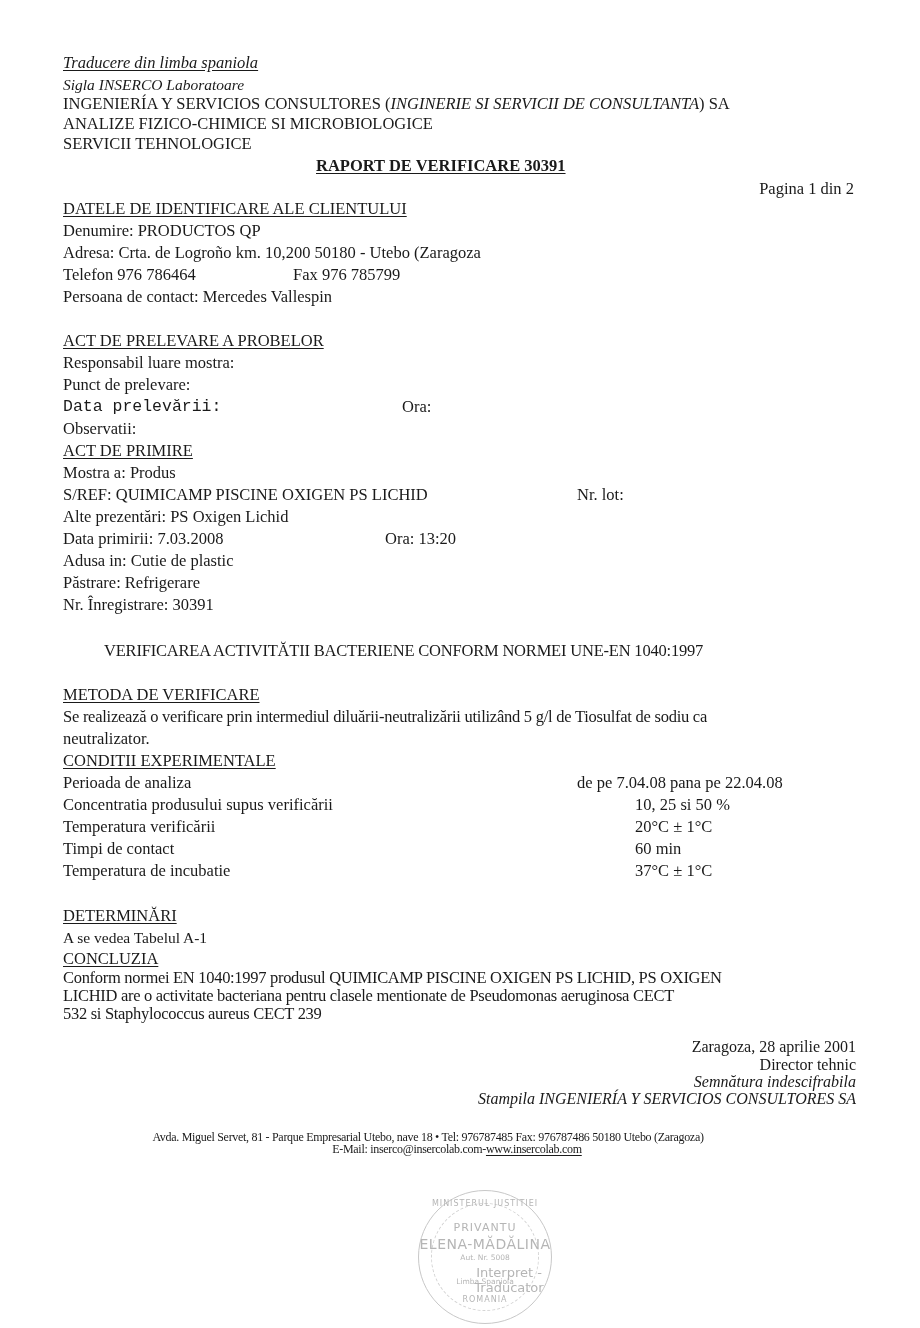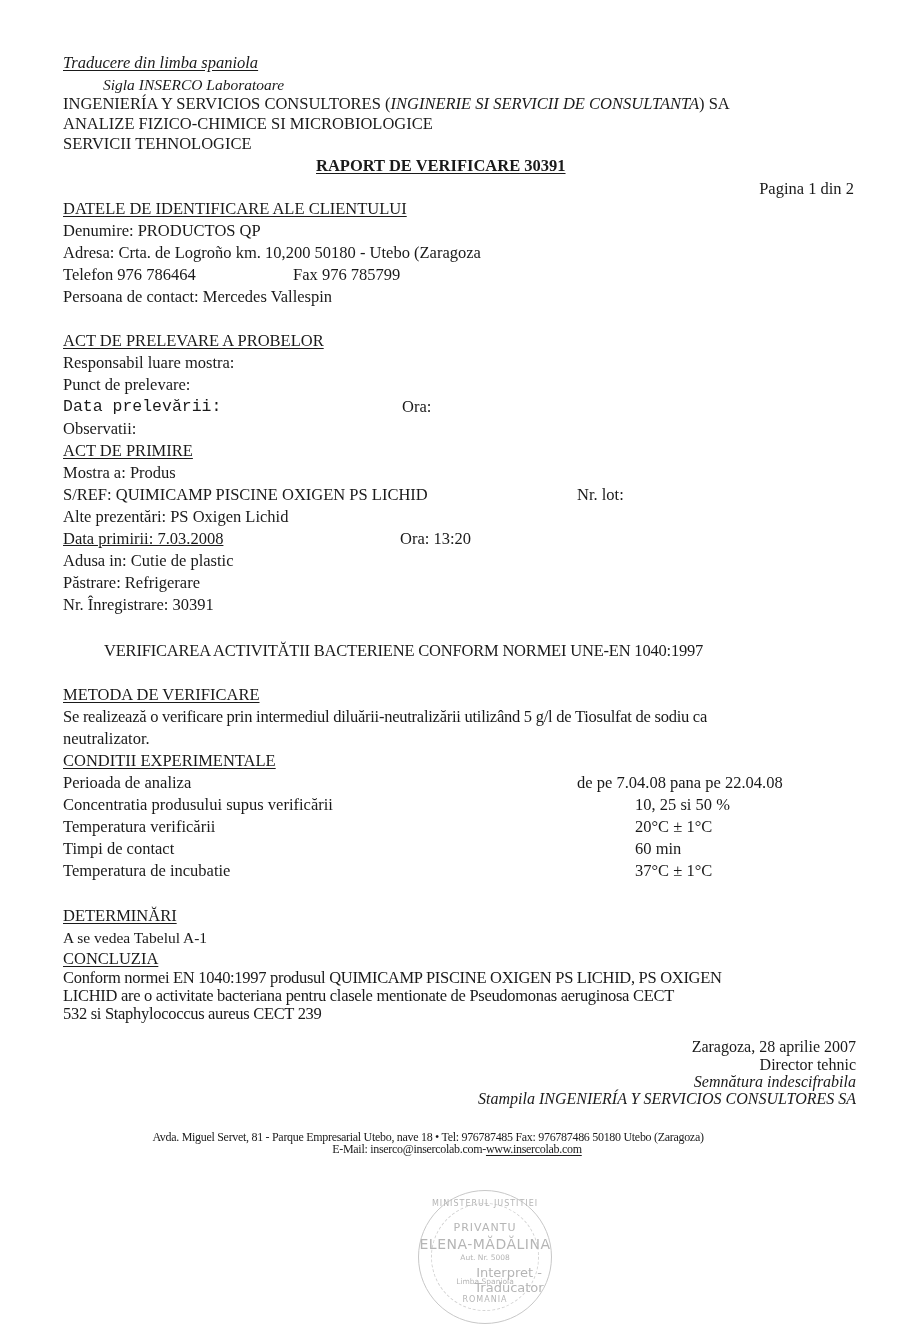--- a/index.html
+++ b/index.html
@@ -22,21 +22,21 @@
       position: absolute; left: 12px; top: 12px; width: 106px; height: 106px;
       border-radius: 50%; border: 1px dashed #d4d4d4;
     }
     .stamp div.t { position: absolute; width: 100%; left: 0; text-align: center; }
   </style>
 </head>
 <body>
 
 <div>
   <div class="abs ln i u" style="left:63px; top:52px;">Traducere din limba spaniola</div>
-  <div class="abs ln i" style="left:63px; top:74px; font-size:15.5px;margin-left:40px;">Sigla INSERCO Laboratoare</div>
+  <div class="abs ln i" style="left:63px; top:74px; font-size:15.5px;">Sigla INSERCO Laboratoare</div>
   <div class="abs ln" style="left:63px; top:93px;">
     <span>INGENIERÍA Y SERVICIOS CONSULTORES (</span><span class="i">INGINERIE SI SERVICII DE CONSULTANTA</span><span>) SA</span>
   </div>
   <div class="abs ln" style="left:63px; top:113px;">ANALIZE FIZICO-CHIMICE SI MICROBIOLOGICE</div>
   <div class="abs ln" style="left:63px; top:133px;">SERVICII TEHNOLOGICE</div>
 </div>
 
 <div class="abs ln b u" style="left:316px; top:155px;">RAPORT DE VERIFICARE 30391</div>
 <div class="abs ln" style="right:66px; top:178px;">Pagina 1 din 2</div>
 
@@ -57,22 +57,22 @@
   <div class="abs ln" style="left:402px; top:396px;">Ora:</div>
   <div class="abs ln" style="left:63px; top:418px;">Observatii:</div>
 </div>
 
 <div>
   <div class="abs ln u" style="left:63px; top:440px;">ACT DE PRIMIRE</div>
   <div class="abs ln" style="left:63px; top:462px;">Mostra a: Produs</div>
   <div class="abs ln" style="left:63px; top:484px;">S/REF: QUIMICAMP PISCINE OXIGEN PS LICHID</div>
   <div class="abs ln" style="left:577px; top:484px;">Nr. lot:</div>
   <div class="abs ln" style="left:63px; top:506px;">Alte prezentări: PS Oxigen Lichid</div>
-  <div class="abs ln" style="left:63px; top:528px;text-decoration:underline;">Data primirii: 7.03.2008</div>
-  <div class="abs ln" style="left:400px; top:528px;">Ora: 13:20</div>
+  <div class="abs ln" style="left:63px; top:528px;">Data primirii: 7.03.2008</div>
+  <div class="abs ln" style="left:385px; top:528px;">Ora: 13:20</div>
   <div class="abs ln" style="left:63px; top:550px;">Adusa in: Cutie de plastic</div>
   <div class="abs ln" style="left:63px; top:572px;">Păstrare: Refrigerare</div>
   <div class="abs ln" style="left:63px; top:594px;">Nr. Înregistrare: 30391</div>
 </div>
 
 <div class="abs ln" style="left:104px; top:640px; letter-spacing:-0.2px;">VERIFICAREA ACTIVITĂTII BACTERIENE CONFORM NORMEI UNE-EN 1040:1997</div>
 
 <div>
   <div class="abs ln u" style="left:63px; top:684px;">METODA DE VERIFICARE</div>
   <div class="abs ln" style="left:63px; top:706px; letter-spacing:-0.25px;">Se realizează o verificare prin intermediul diluării-neutralizării utilizând 5 g/l de Tiosulfat de sodiu ca</div>
@@ -99,21 +99,21 @@
 </div>
 
 <div>
   <div class="abs ln u" style="left:63px; top:948px;">CONCLUZIA</div>
   <div class="abs" style="left:63px; top:969px; font-size:16.5px; line-height:18px; letter-spacing:-0.3px;">Conform normei EN 1040:1997 produsul QUIMICAMP PISCINE OXIGEN PS LICHID, PS OXIGEN</div>
   <div class="abs" style="left:63px; top:987px; font-size:16.5px; line-height:18px; letter-spacing:-0.3px;">LICHID are o activitate bacteriana pentru clasele mentionate de Pseudomonas aeruginosa CECT</div>
   <div class="abs" style="left:63px; top:1005px; font-size:16.5px; line-height:18px; letter-spacing:-0.3px;">532 si Staphylococcus aureus CECT 239</div>
 </div>
 
 <div>
-  <div class="abs" style="right:64px; top:1038px; font-size:16px; line-height:18px;">Zaragoza, 28 aprilie 2007</div>
+  <div class="abs" style="right:64px; top:1038px; font-size:16px; line-height:18px;">Zaragoza, 28 aprilie 2001</div>
   <div class="abs" style="right:64px; top:1056px; font-size:16px; line-height:18px;">Director tehnic</div>
   <div class="abs i" style="right:64px; top:1073px; font-size:16px; line-height:18px;">Semnătura indescifrabila</div>
   <div class="abs i" style="right:64px; top:1090px; font-size:16px; line-height:18px;">Stampila INGENIERÍA Y SERVICIOS CONSULTORES SA</div>
 </div>
 
 <div>
   <div class="abs" style="left:0; width:856px; text-align:center; top:1131px; font-size:12px; line-height:13px; letter-spacing:-0.3px;">Avda. Miguel Servet, 81 - Parque Empresarial Utebo, nave 18 • Tel: 976787485 Fax: 976787486  50180 Utebo (Zaragoza)</div>
   <div class="abs" style="left:0; width:914px; text-align:center; top:1143px; font-size:12px; line-height:13px; letter-spacing:-0.3px;">
     <span>E-Mail: inserco@insercolab.com-</span><span class="u">www.insercolab.com</span>
   </div>

